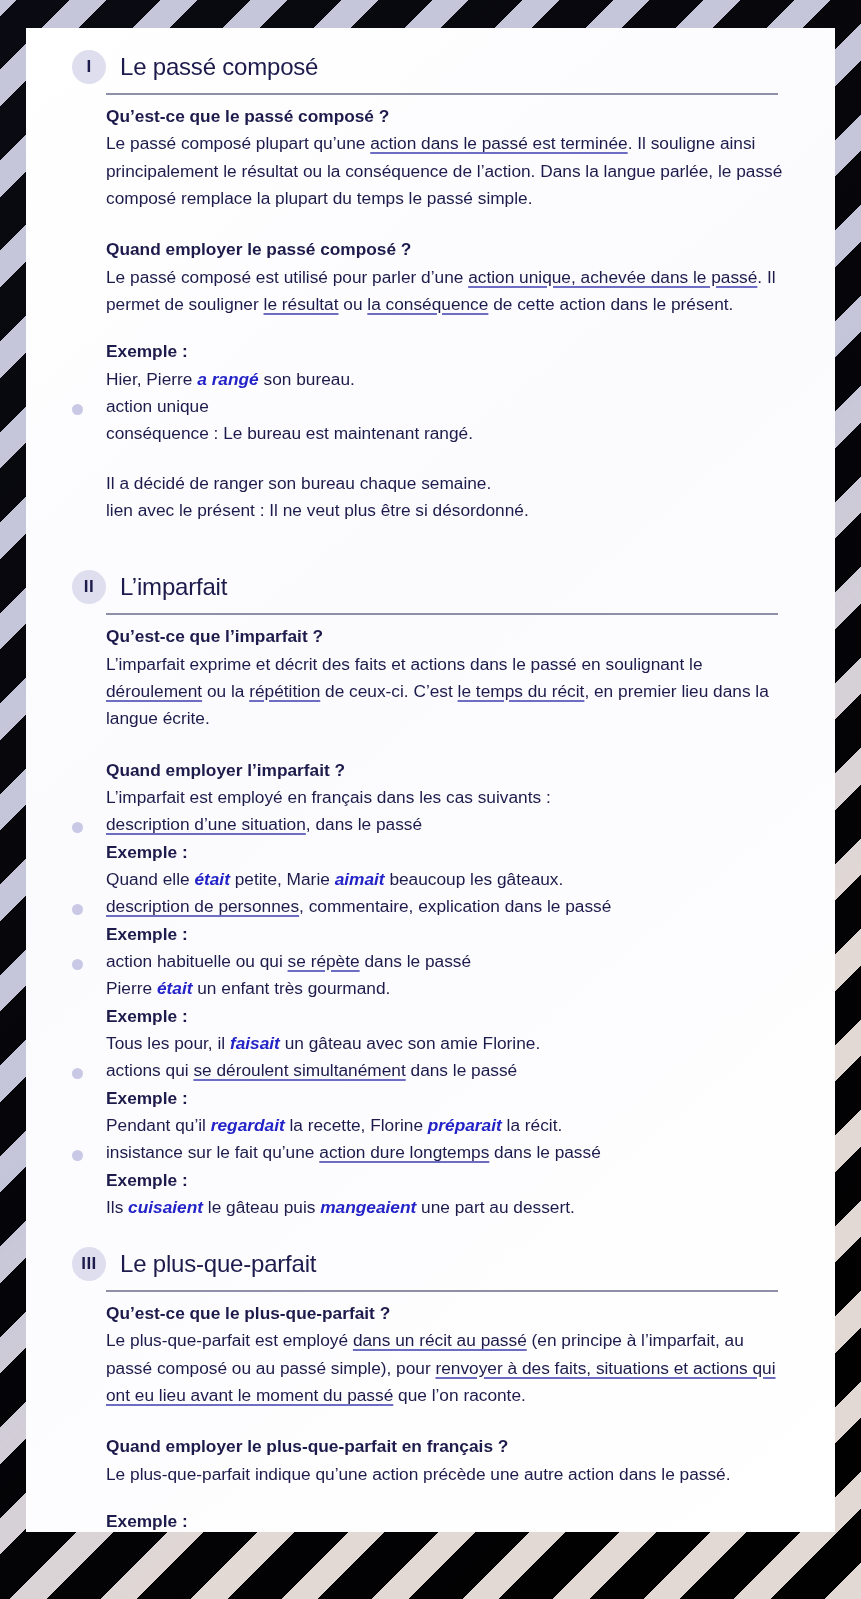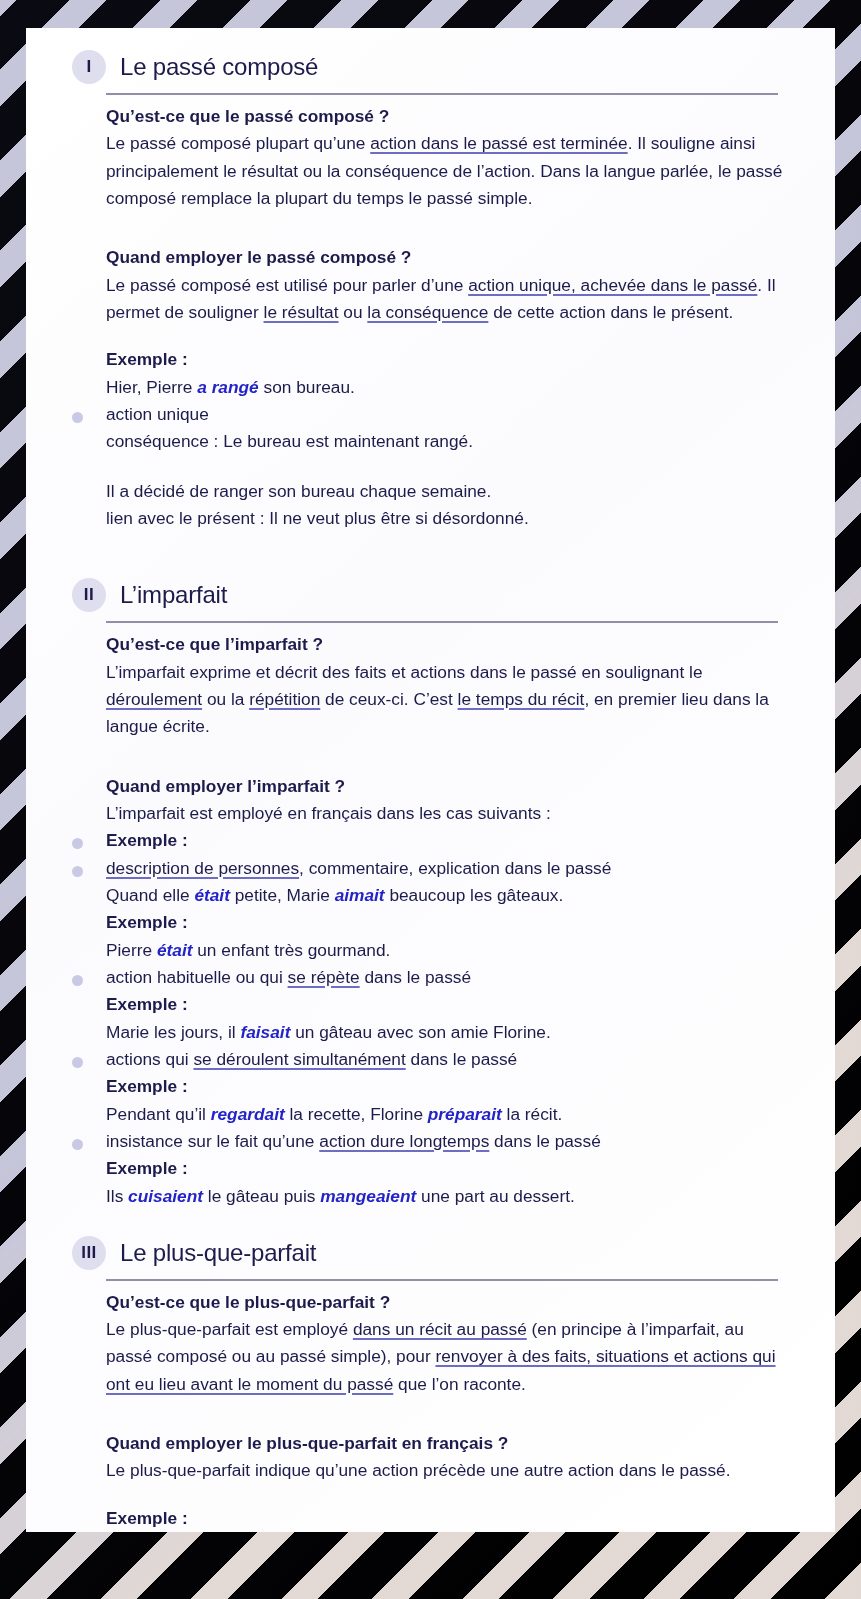--- a/index.html
+++ b/index.html
@@ -102,21 +102,21 @@
   
   .body {
     padding-left: 58px;
     padding-right: 14px;
     color: #1d1b4b;
     font-size: 17.3px;
     line-height: 1.58;
   }
   .q {
     font-weight: bold;
-    margin-top: 32px;
+    margin-top: 24px;
   }
   .q.tight { margin-top: 8px; }
   .p { font-weight: normal; }
   .u {
     text-decoration: underline;
     text-decoration-color: #6d6dc4;
     text-underline-offset: 3px;
     text-decoration-thickness: 1.6px;
   }
   .ex-label {
@@ -183,29 +183,29 @@
         <div class="sec-head">
           <div class="badge">II</div>
           <div class="sec-title">L’imparfait</div>
         </div>
         <div class="rule"></div>
         <div class="body">
           <div class="q tight">Qu’est-ce que l’imparfait ?</div>
           <div class="p"><span>L’imparfait exprime et décrit des faits et actions dans le passé en soulignant le </span><span class="u">déroulement</span><span> ou la </span><span class="u">répétition</span><span> de ceux-ci. C’est </span><span class="u">le temps du récit</span><span>, en premier lieu dans la langue écrite.</span></div>
           <div class="q">Quand employer l’imparfait ?</div>
           <div class="p"><span>L’imparfait est employé en français dans les cas suivants :</span></div>
-          <div class="p bullet-row"><span class="dot"></span></div>
-          <div class="ex-label nogap">Exemple :</div>
+          <div class="p bullet-row"><span class="dot"></span><span><span class="u">description d’une situation</span><span>, dans le passé</span></span></div>
+          <div class="ex-label nogap">Exemple :</div>
+          <div class="p"><span class="it">Quand elle </span><span class="hl">était</span><span class="it"> petite, Marie </span><span class="hl">aimait</span><span class="it"> beaucoup les gâteaux.</span></div>
           <div class="p bullet-row"><span class="dot"></span><span><span class="u">description de personnes</span><span>, commentaire, explication dans le passé</span></span></div>
-          <div class="p"><span class="it">Quand elle </span><span class="hl">était</span><span class="it"> petite, Marie </span><span class="hl">aimait</span><span class="it"> beaucoup les gâteaux.</span></div>
-          <div class="ex-label nogap">Exemple :</div>
+          <div class="ex-label nogap">Exemple :</div>
+          <div class="p bullet-row"><span class="dot"></span><span><span>action habituelle ou qui </span><span class="u">se répète</span><span> dans le passé</span></span></div>
           <div class="p"><span class="it">Pierre </span><span class="hl">était</span><span class="it"> un enfant très gourmand.</span></div>
-          <div class="p bullet-row"><span class="dot"></span><span><span>action habituelle ou qui </span><span class="u">se répète</span><span> dans le passé</span></span></div>
-          <div class="ex-label nogap">Exemple :</div>
-          <div class="p"><span class="it">Marie les jours, il </span><span class="hl">faisait</span><span class="it"> un gâteau avec son amie Florine.</span></div>
+          <div class="ex-label nogap">Exemple :</div>
+          <div class="p"><span class="it">Tous les pour, il </span><span class="hl">faisait</span><span class="it"> un gâteau avec son amie Florine.</span></div>
           <div class="p bullet-row"><span class="dot"></span><span><span>actions qui </span><span class="u">se déroulent simultanément</span><span> dans le passé</span></span></div>
           <div class="ex-label nogap">Exemple :</div>
           <div class="p"><span class="it">Pendant qu’il </span><span class="hl">regardait</span><span class="it"> la recette, Florine </span><span class="hl">préparait</span><span class="it"> la récit.</span></div>
           <div class="p bullet-row"><span class="dot"></span><span><span>insistance sur le fait qu’une </span><span class="u">action dure longtemps</span><span> dans le passé</span></span></div>
           <div class="ex-label nogap">Exemple :</div>
           <div class="p"><span class="it">Ils </span><span class="hl">cuisaient</span><span class="it"> le gâteau puis </span><span class="hl">mangeaient</span><span class="it"> une part au dessert.</span></div>
         </div>
       </div>
       <div class="sec-gap-2"></div>
       <div class="section">

